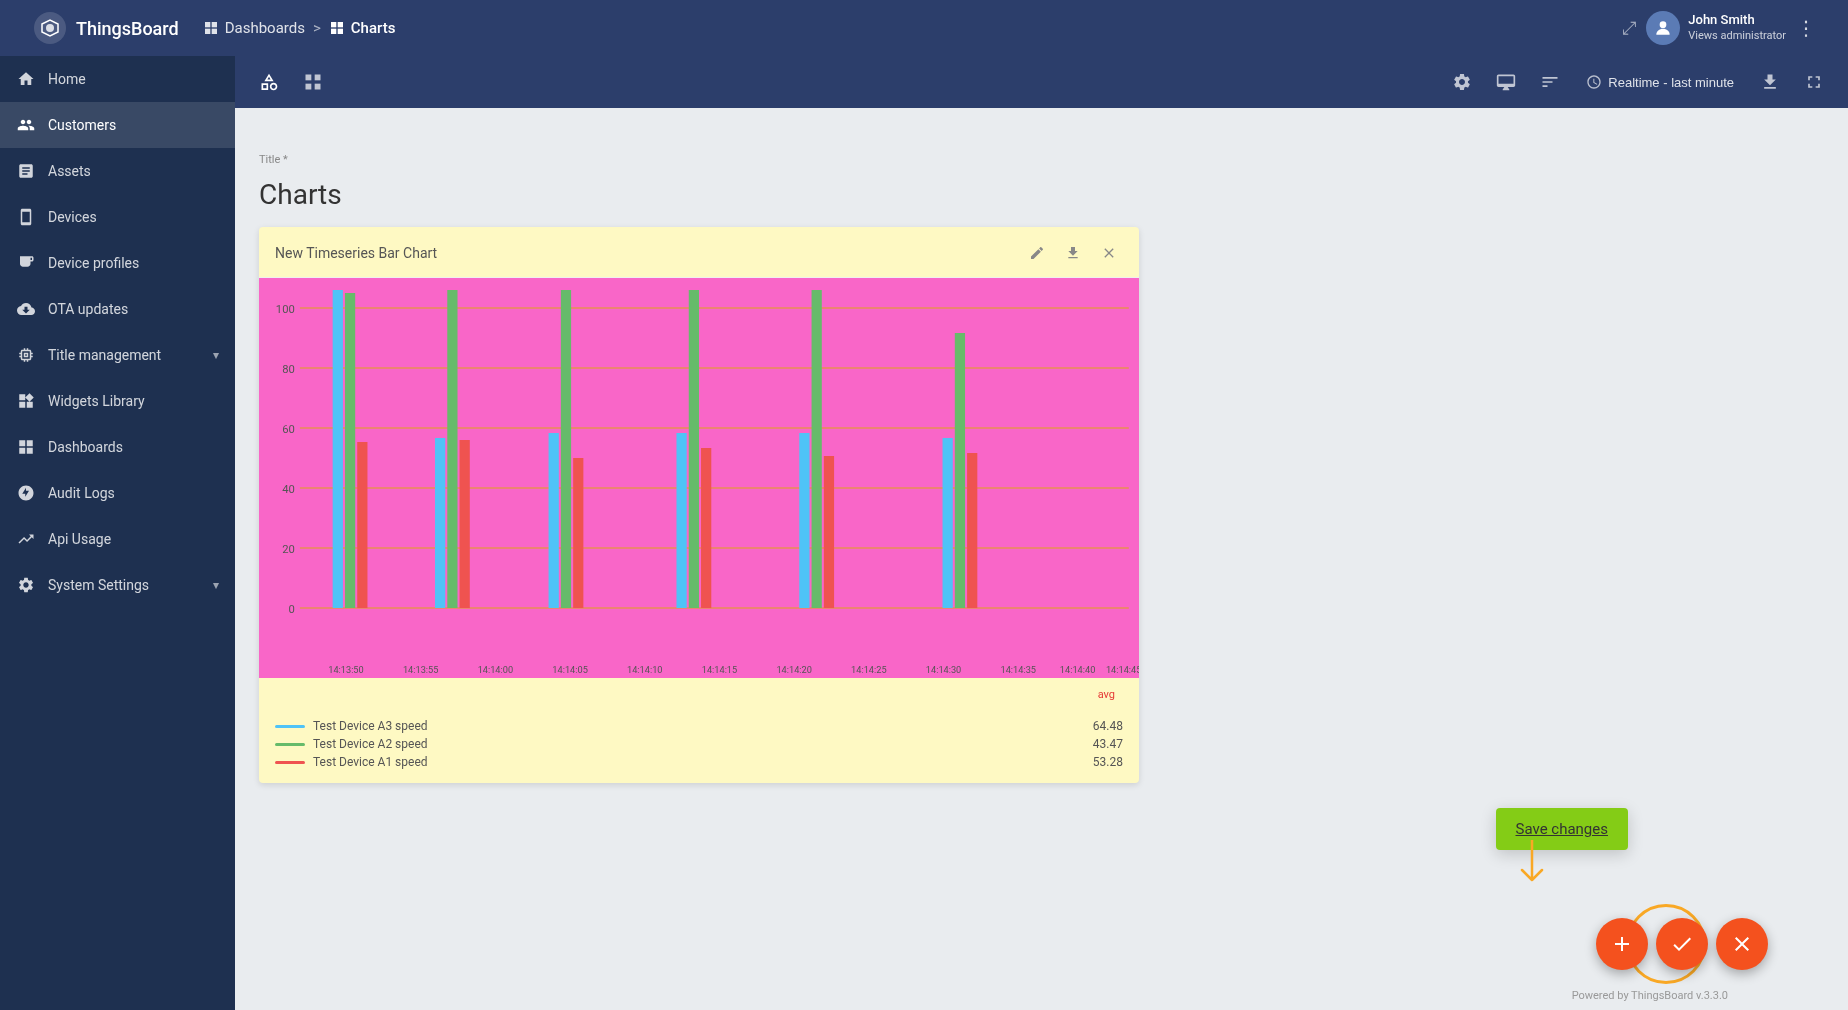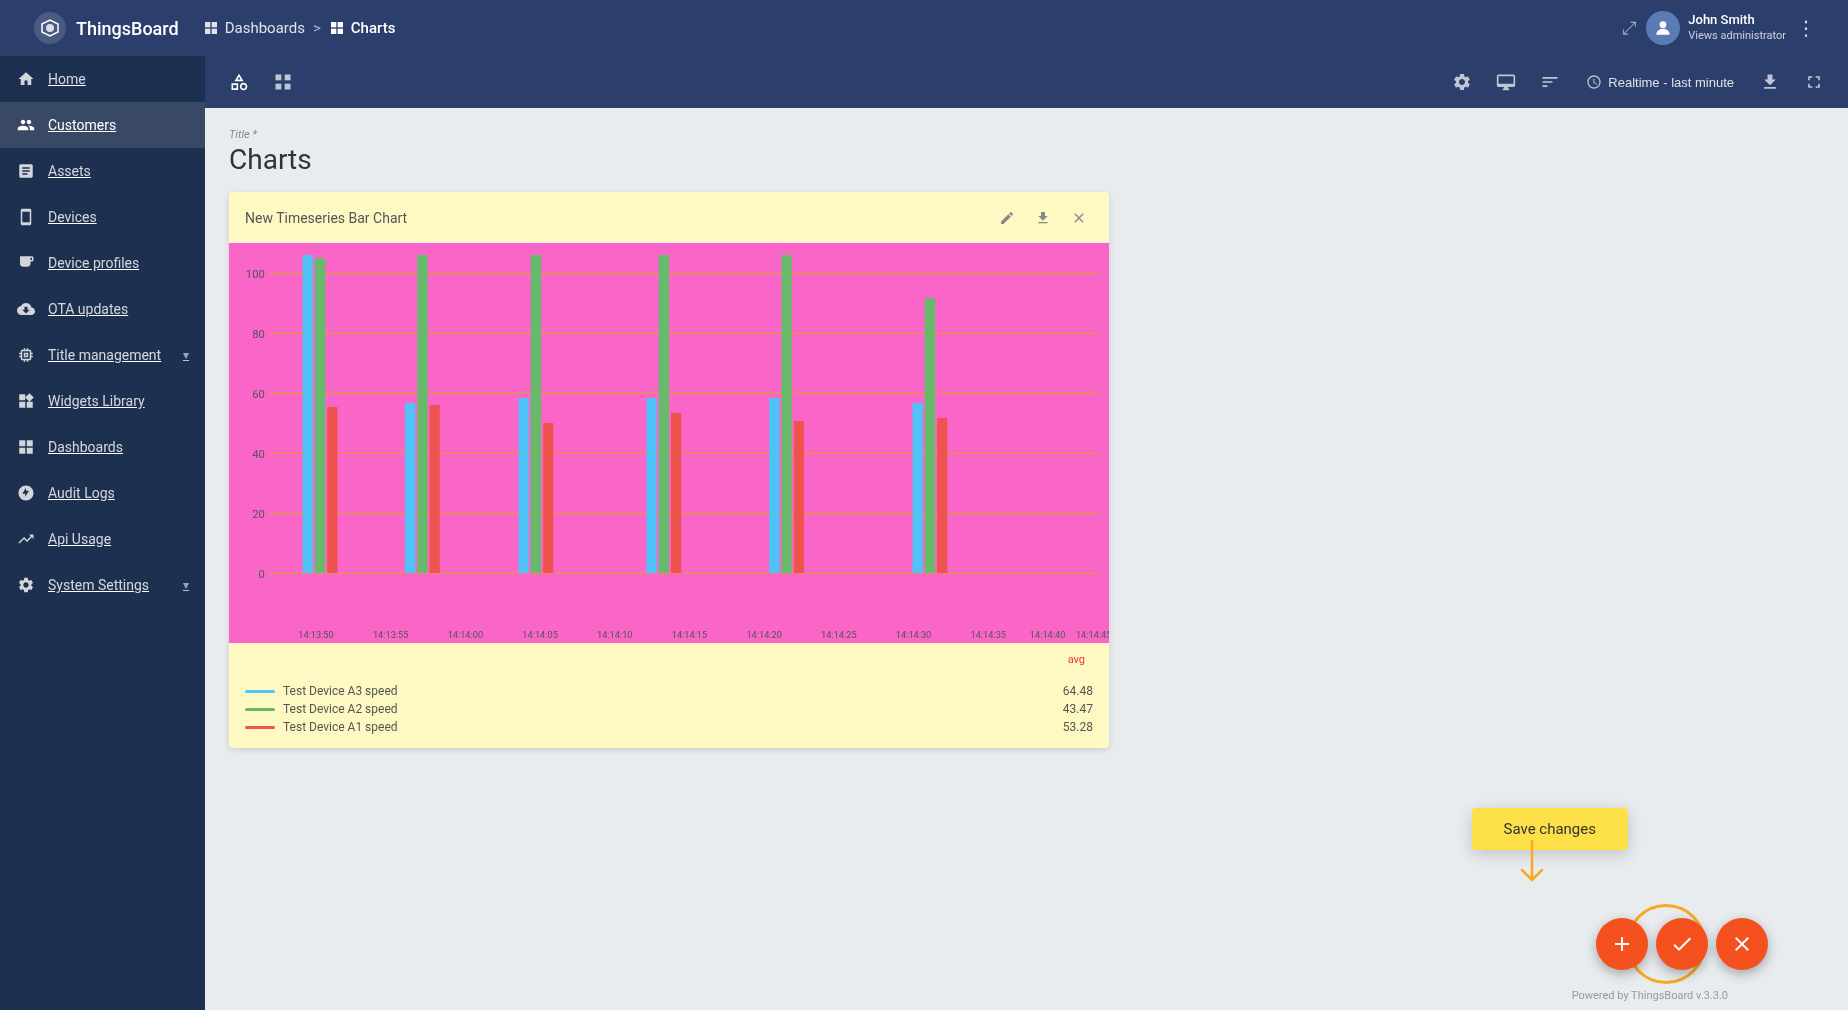--- a/index.html
+++ b/index.html
@@ -32,43 +32,42 @@
     .user-text { display: flex; flex-direction: column; line-height: 1.3; }
     .user-name { font-size: 13px; font-weight: 500; }
     .user-role { font-size: 11px; opacity: 0.75; }
     .topbar-more { cursor: pointer; opacity: 0.8; font-size: 20px; }
 
     
     .main-layout { display: flex; flex: 1; overflow: hidden; }
 
     
     .sidebar {
-      width: 205px;
+      width: 235px;
       background: #1e3050;
       color: white;
       display: flex;
       flex-direction: column;
       flex-shrink: 0;
       overflow-y: auto;
-      text-decoration: underline;
     }
     .sidebar-item {
       display: flex; align-items: center; gap: 12px;
       padding: 13px 16px;
       cursor: pointer;
       font-size: 14px;
       color: rgba(255,255,255,0.8);
       transition: background 0.15s;
     }
     .sidebar-item.active { background: rgba(255,255,255,0.12); color: white; }
     .sidebar-item .icon { width: 20px; height: 20px; display: flex; align-items: center; justify-content: center; flex-shrink: 0; }
     .sidebar-item .chevron { margin-left: auto; font-size: 12px; opacity: 0.7; }
 
     
-    .content-area { flex: 1; display: flex; flex-direction: column; overflow: hidden; }
+    .content-area { flex: 1; display: flex; flex-direction: column; overflow: hidden; gap: 25px; }
 
     
     .secondary-toolbar {
       height: 52px;
       background: #2c3e6b;
       display: flex;
       align-items: center;
       padding: 0 16px;
       gap: 8px;
       flex-shrink: 0;
@@ -88,21 +87,21 @@
       background: transparent; border: none; color: rgba(255,255,255,0.85);
       font-size: 13px; cursor: pointer; padding: 6px 10px; border-radius: 4px;
     }
 
     
     .dashboard-content {
       flex: 1; overflow: auto; padding: 20px 24px; background: #e9ecef;
       position: relative;
     }
     .page-header { margin-bottom: 16px; }
-    .page-title-label { font-size: 11px; color: #888; margin-bottom: 2px; font-style: italic; }
+    .page-title-label { font-size: 11px; color: #888; margin-bottom: 12px; }
     .page-title { font-size: 28px; font-weight: 400; color: #333; }
 
     
     .widget-card {
       background: #fef9c3;
       border-radius: 4px;
       box-shadow: 0 2px 6px rgba(0,0,0,0.12);
       width: 880px;
       position: relative;
     }
@@ -139,28 +138,29 @@
     .legend-left { display: flex; align-items: center; gap: 8px; }
     .legend-color { width: 30px; height: 3px; border-radius: 2px; }
     .legend-avg-label { color: #e53935; font-size: 11px; margin-right: 8px; }
     .legend-header { display: flex; justify-content: flex-end; margin-bottom: 14px; }
 
     
     .save-tooltip {
       position: fixed;
       bottom: 160px;
       right: 220px;
-      background: #fde047;
+      background: #84cc16;
       border-radius: 4px;
       box-shadow: 0 4px 16px rgba(0,0,0,0.18);
-      padding: 12px 32px;
+      padding: 12px 20px;
       font-size: 15px;
       color: #333;
       white-space: nowrap;
       z-index: 100;
+      text-decoration: underline;
     }
     .save-tooltip-arrow {
       position: fixed;
       bottom: 120px;
       right: 296px;
       width: 40px;
       height: 50px;
       z-index: 100;
     }
 

